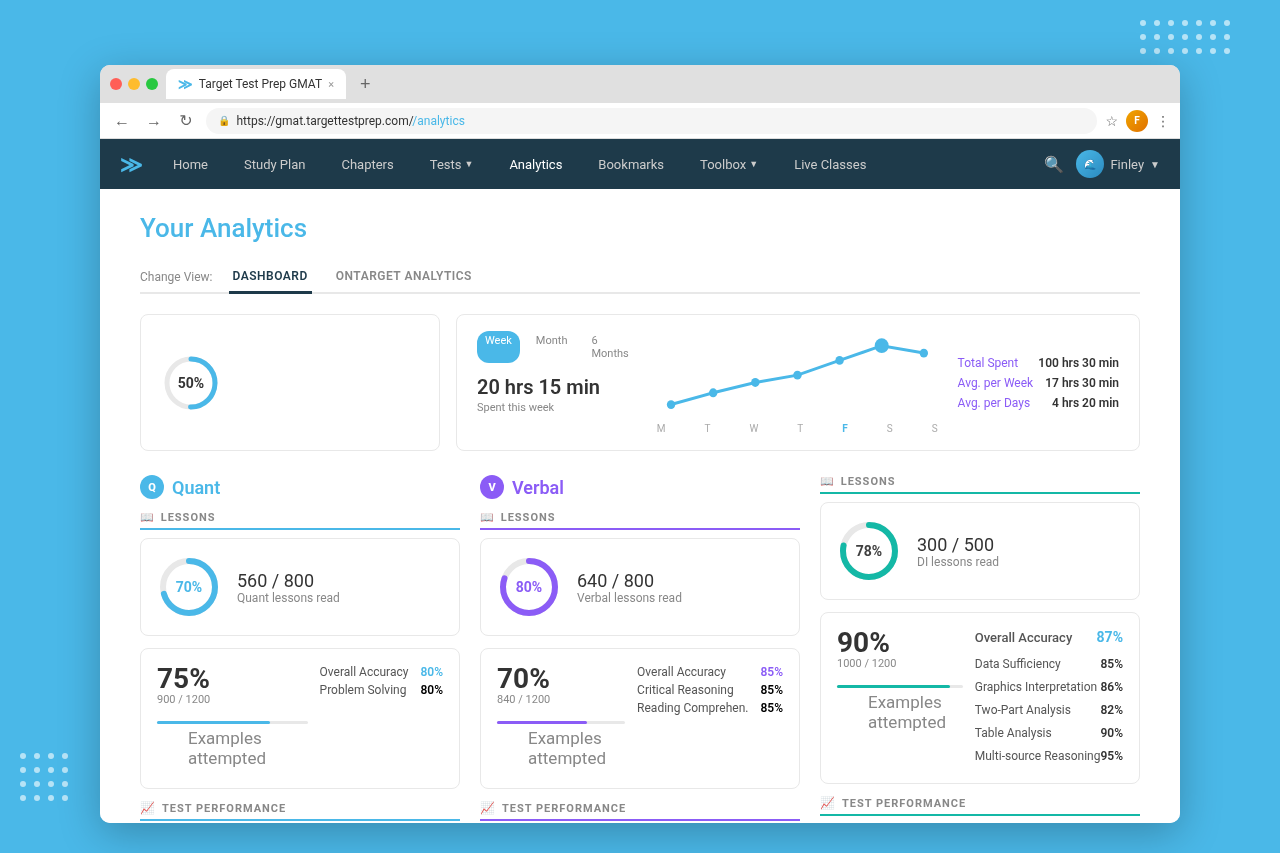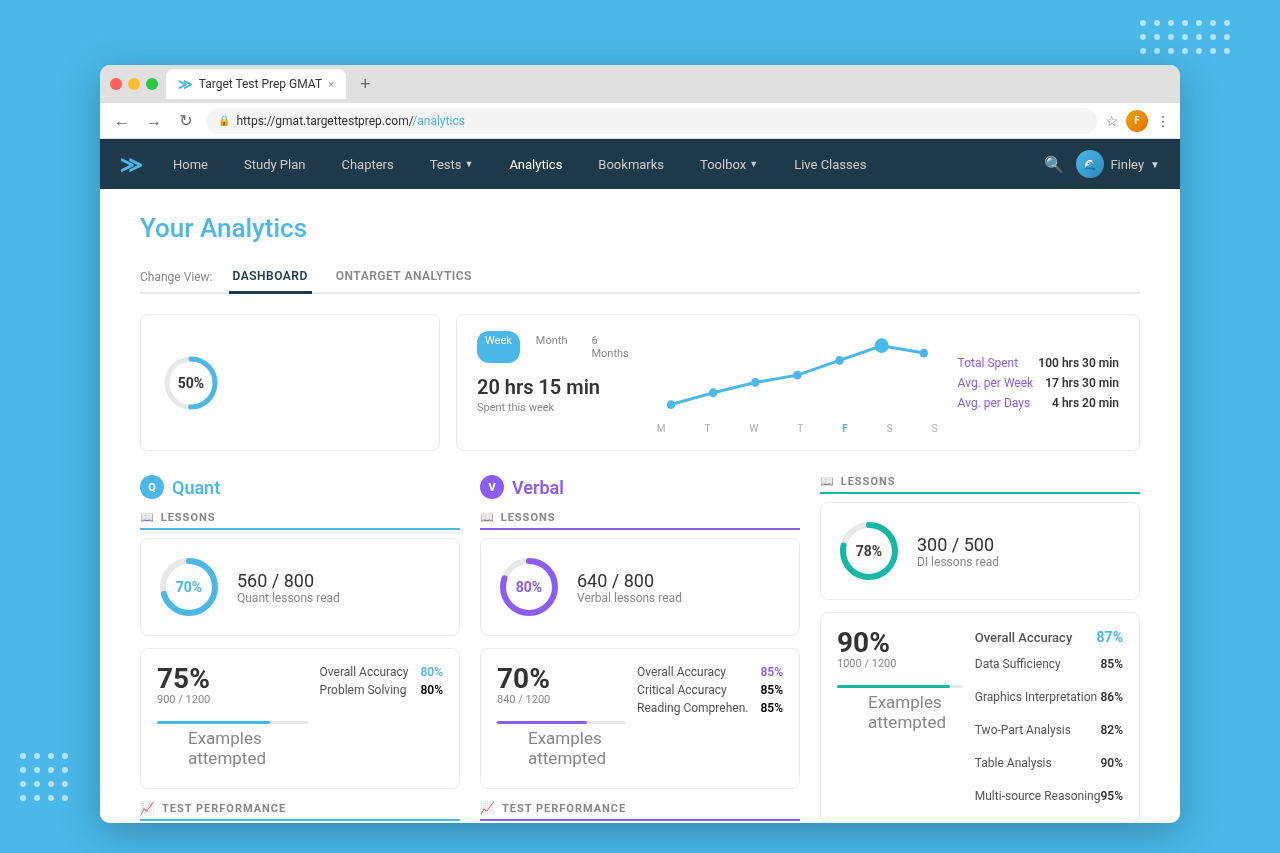--- a/index.html
+++ b/index.html
@@ -516,21 +516,21 @@
     .acc-item-val.blue { color: #4ab8e8; }
 
     .acc-overall-row {
       display: flex;
       justify-content: space-between;
       align-items: center;
       margin-bottom: 8px;
     }
     .acc-overall-label { font-size: 13px; color: #555; font-weight: 500; }
     .acc-overall-val { font-size: 14px; font-weight: 700; color: #4ab8e8; }
-    .acc-detail-list { display: flex; flex-direction: column; gap: 19px; }
+    .acc-detail-list { display: flex; flex-direction: column; gap: 9px; }
     .acc-detail-item {
       display: flex;
       justify-content: space-between;
       font-size: 12px;
     }
     .acc-detail-label { color: #555; }
     .acc-detail-val { color: #333; font-weight: 600; }
 
     
     .test-perf-header {
@@ -832,21 +832,21 @@
                   <div class="acc-bar purple" style="width:70%;margin-top:-3px"></div>
                 </div>
                 <div class="acc-examples">Examples attempted</div>
               </div>
               <div class="acc-right">
                 <div class="acc-item">
                   <span class="acc-item-label">Overall Accuracy</span>
                   <span class="acc-item-val" style="color:#8b5cf6">85%</span>
                 </div>
                 <div class="acc-item">
-                  <span class="acc-item-label">Critical Accuracy</span>
+                  <span class="acc-item-label">Critical Reasoning</span>
                   <span class="acc-item-val">85%</span>
                 </div>
                 <div class="acc-item">
                   <span class="acc-item-label">Reading Comprehen.</span>
                   <span class="acc-item-val">85%</span>
                 </div>
               </div>
             </div>
           </div>
 

